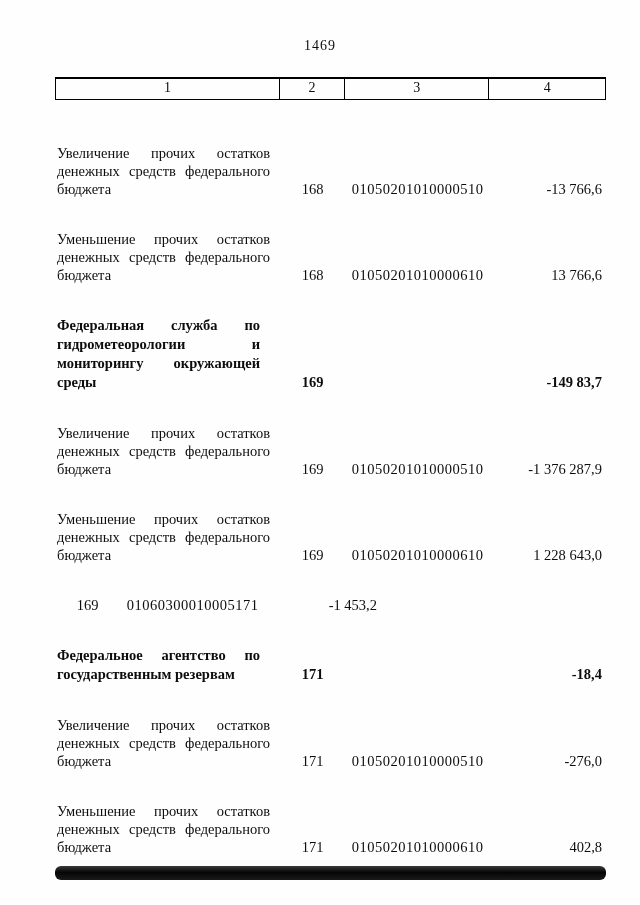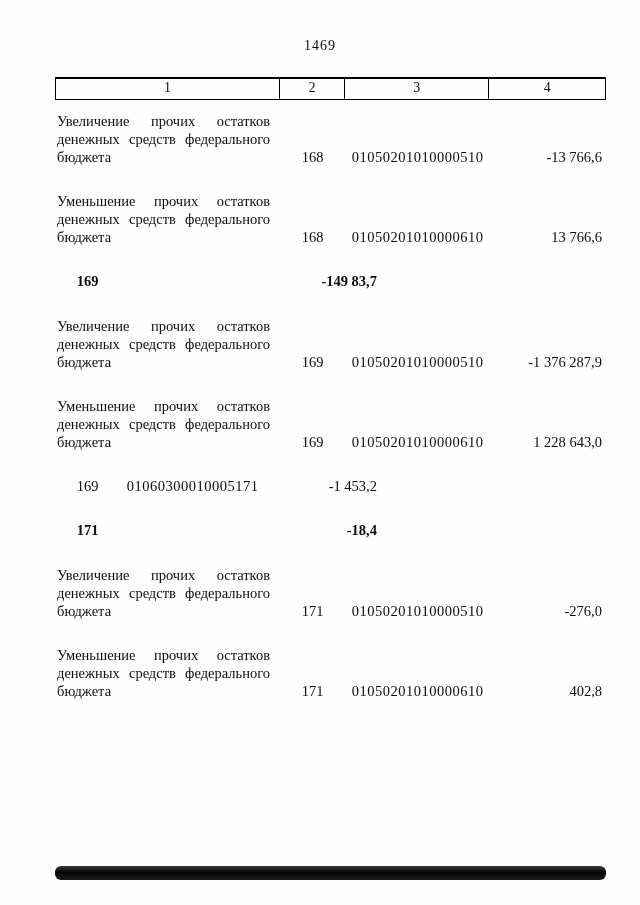--- a/index.html
+++ b/index.html
@@ -42,20 +42,21 @@
   .c2 { width: 65px; }
   .c3 { width: 145px; }
   .c4 { width: 116px; }
   .tbody { padding-top: 12px; }
   .row {
     display: flex;
     align-items: flex-end;
     margin-bottom: 26px;
     font-size: 14.5px;
     line-height: 18px;
+    margin-top: 32px;
   }
   .row .c1 {
     text-align: justify;
     padding-left: 2px;
     padding-right: 10px;
   }
   .row .c2 { text-align: center; }
   .row .c3 { text-align: center; letter-spacing: 0.5px; white-space: nowrap; }
   .row .c4 { text-align: right; padding-right: 4px; white-space: nowrap; }
   .row.section { font-weight: bold; line-height: 19px; }
@@ -96,20 +97,21 @@
       </div>
 
       <div class="row">
         <div class="c1">Уменьшение прочих остатков денежных средств федерального бюджета</div>
         <div class="c2">168</div>
         <div class="c3">01050201010000610</div>
         <div class="c4">13 766,6</div>
       </div>
 
       <div class="row section">
+        <div class="c1">Федеральная служба по гидрометеорологии и мониторингу окружающей среды</div>
         <div class="c2">169</div>
         <div class="c3"></div>
         <div class="c4">-149 83,7</div>
       </div>
 
       <div class="row">
         <div class="c1">Увеличение прочих остатков денежных средств федерального бюджета</div>
         <div class="c2">169</div>
         <div class="c3">01050201010000510</div>
         <div class="c4">-1 376 287,9</div>
@@ -122,20 +124,21 @@
         <div class="c4">1 228 643,0</div>
       </div>
 
       <div class="row">
         <div class="c2">169</div>
         <div class="c3">01060300010005171</div>
         <div class="c4">-1 453,2</div>
       </div>
 
       <div class="row section">
+        <div class="c1">Федеральное агентство по государственным резервам</div>
         <div class="c2">171</div>
         <div class="c3"></div>
         <div class="c4">-18,4</div>
       </div>
 
       <div class="row">
         <div class="c1">Увеличение прочих остатков денежных средств федерального бюджета</div>
         <div class="c2">171</div>
         <div class="c3">01050201010000510</div>
         <div class="c4">-276,0</div>

